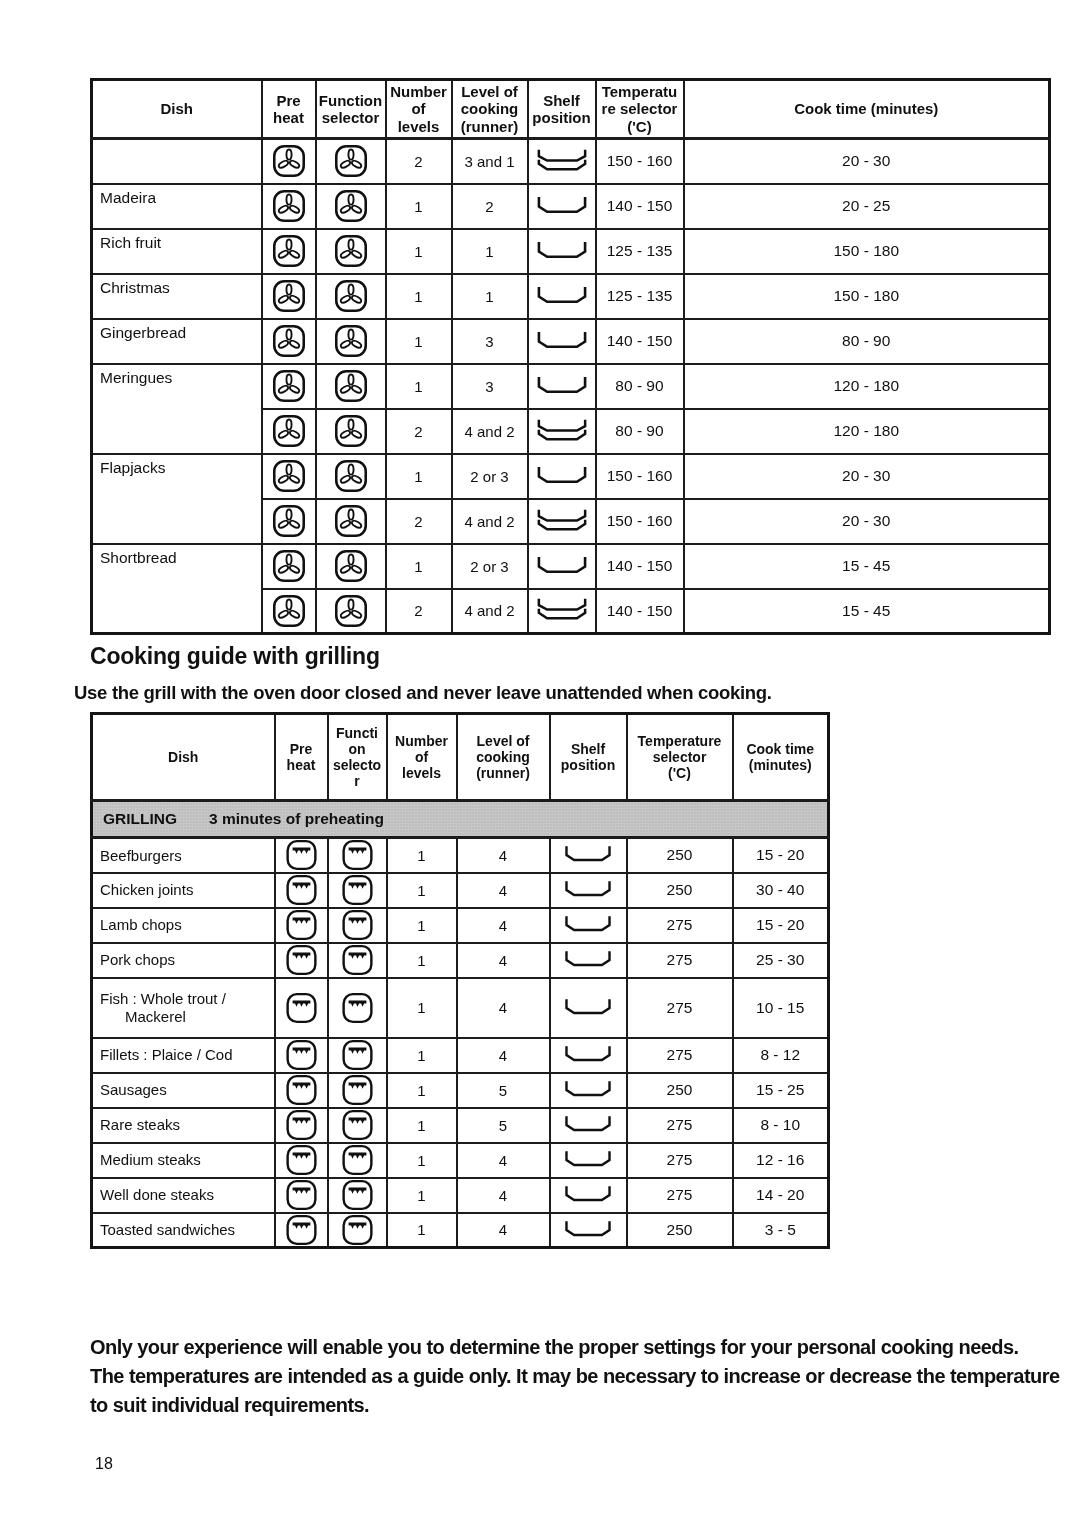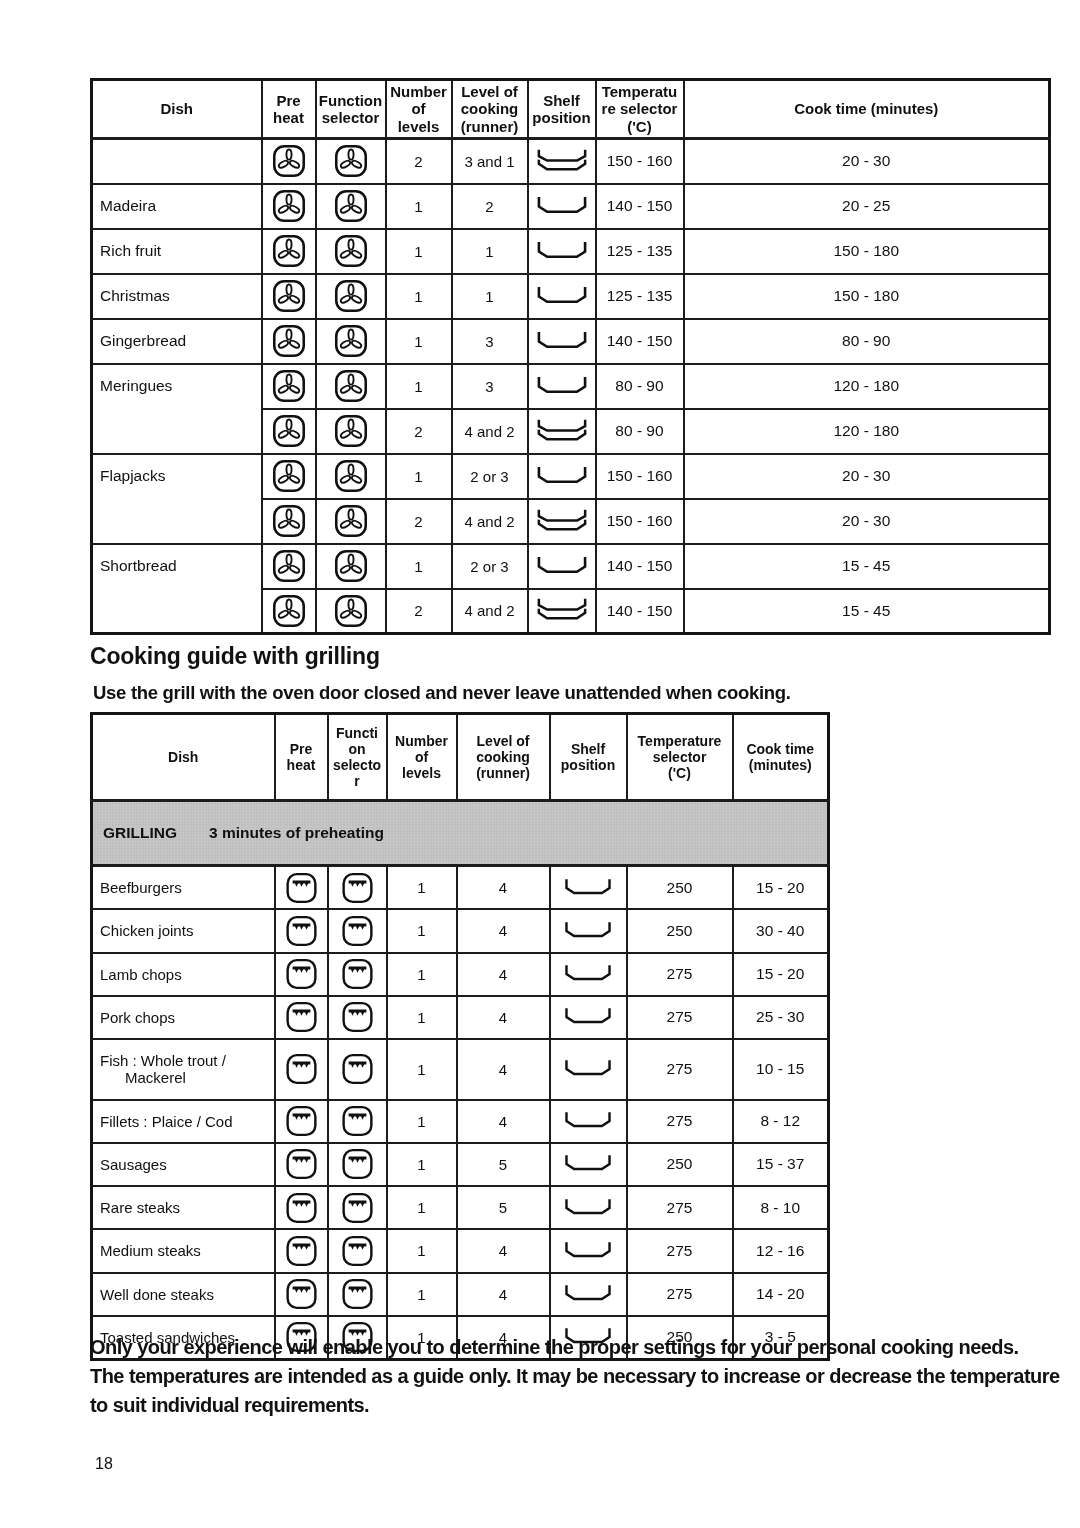--- a/index.html
+++ b/index.html
@@ -16,44 +16,44 @@
   th {
     font-weight:bold; text-align:center; vertical-align:middle;
     white-space:pre-line; line-height:1.16; padding:2px 1px;
   }
   #t1 th { font-size:15px; height:52px; border-bottom-width:3px; }
   #t2 th { font-size:14px; height:80px; border-bottom-width:3px; }
   #t1 tr.r { height:45px; }
   #t2 tr.r { height:35px; }
   #t2 tr.fish { height:60px; }
   td.d {
-    text-align:left; vertical-align:top; padding:12px 7px;
+    text-align:left; vertical-align:top; padding:4px 7px;
     font-size:15.5px; white-space:pre-line; line-height:1.15;
   }
   #t2 td.d { vertical-align:middle; font-size:15px; }
   td.c { text-align:center; vertical-align:middle; font-size:15px; }
   td.t { text-align:center; vertical-align:middle; font-size:15.5px; }
   td.i { text-align:center; vertical-align:middle; }
   td.i svg { display:block; margin:0 auto; }
   tr.band td {
     height:30px; text-align:left; vertical-align:middle;
-    font-weight:bold; font-size:15.5px; padding:16px 10px;
+    font-weight:bold; font-size:15.5px; padding:2px 10px;
     background-color:#c7c7c7;
     background-image:radial-gradient(#a4a4a4 0.8px, rgba(0,0,0,0) 0.9px);
     background-size:3px 3px;
     border-bottom-width:3px;
     margin-top:38px;
   }
   .band-note { margin-left:32px; }
   .h1 {
     position:absolute; left:90px; top:643px;
     font-size:23px; font-weight:bold; letter-spacing:-0.2px;
   }
   .sub {
-    position:absolute; left:93px; top:682px;
+    position:absolute; left:74px; top:682px;
     font-size:18.5px; font-weight:bold; letter-spacing:-0.3px;
   }
   .footer {
     position:absolute; left:90px; top:1333px; width:995px;
     font-size:20px; font-weight:bold; letter-spacing:-0.55px;
     line-height:29px; white-space:pre-line;
   }
   .pagenum { position:absolute; left:95px; top:1455px; font-size:16px; }
   .defs { position:absolute; width:0; height:0; overflow:hidden; }
 </style>
@@ -545,21 +545,21 @@
             </svg>
           </td>
       <td class="c">1</td>
       <td class="c">5</td>
       <td class="i">
             <svg width="52" height="24">
               <use href="#sym-shelf1"></use>
             </svg>
           </td>
       <td class="t">250</td>
-      <td class="t">15 - 37</td>
+      <td class="t">15 - 25</td>
     </tr>
     <tr class="r">
       <td class="d">Rare steaks</td>
       <td class="i">
             <svg width="33" height="32">
               <use href="#sym-grill"></use>
             </svg>
           </td>
       <td class="i">
             <svg width="33" height="32">

